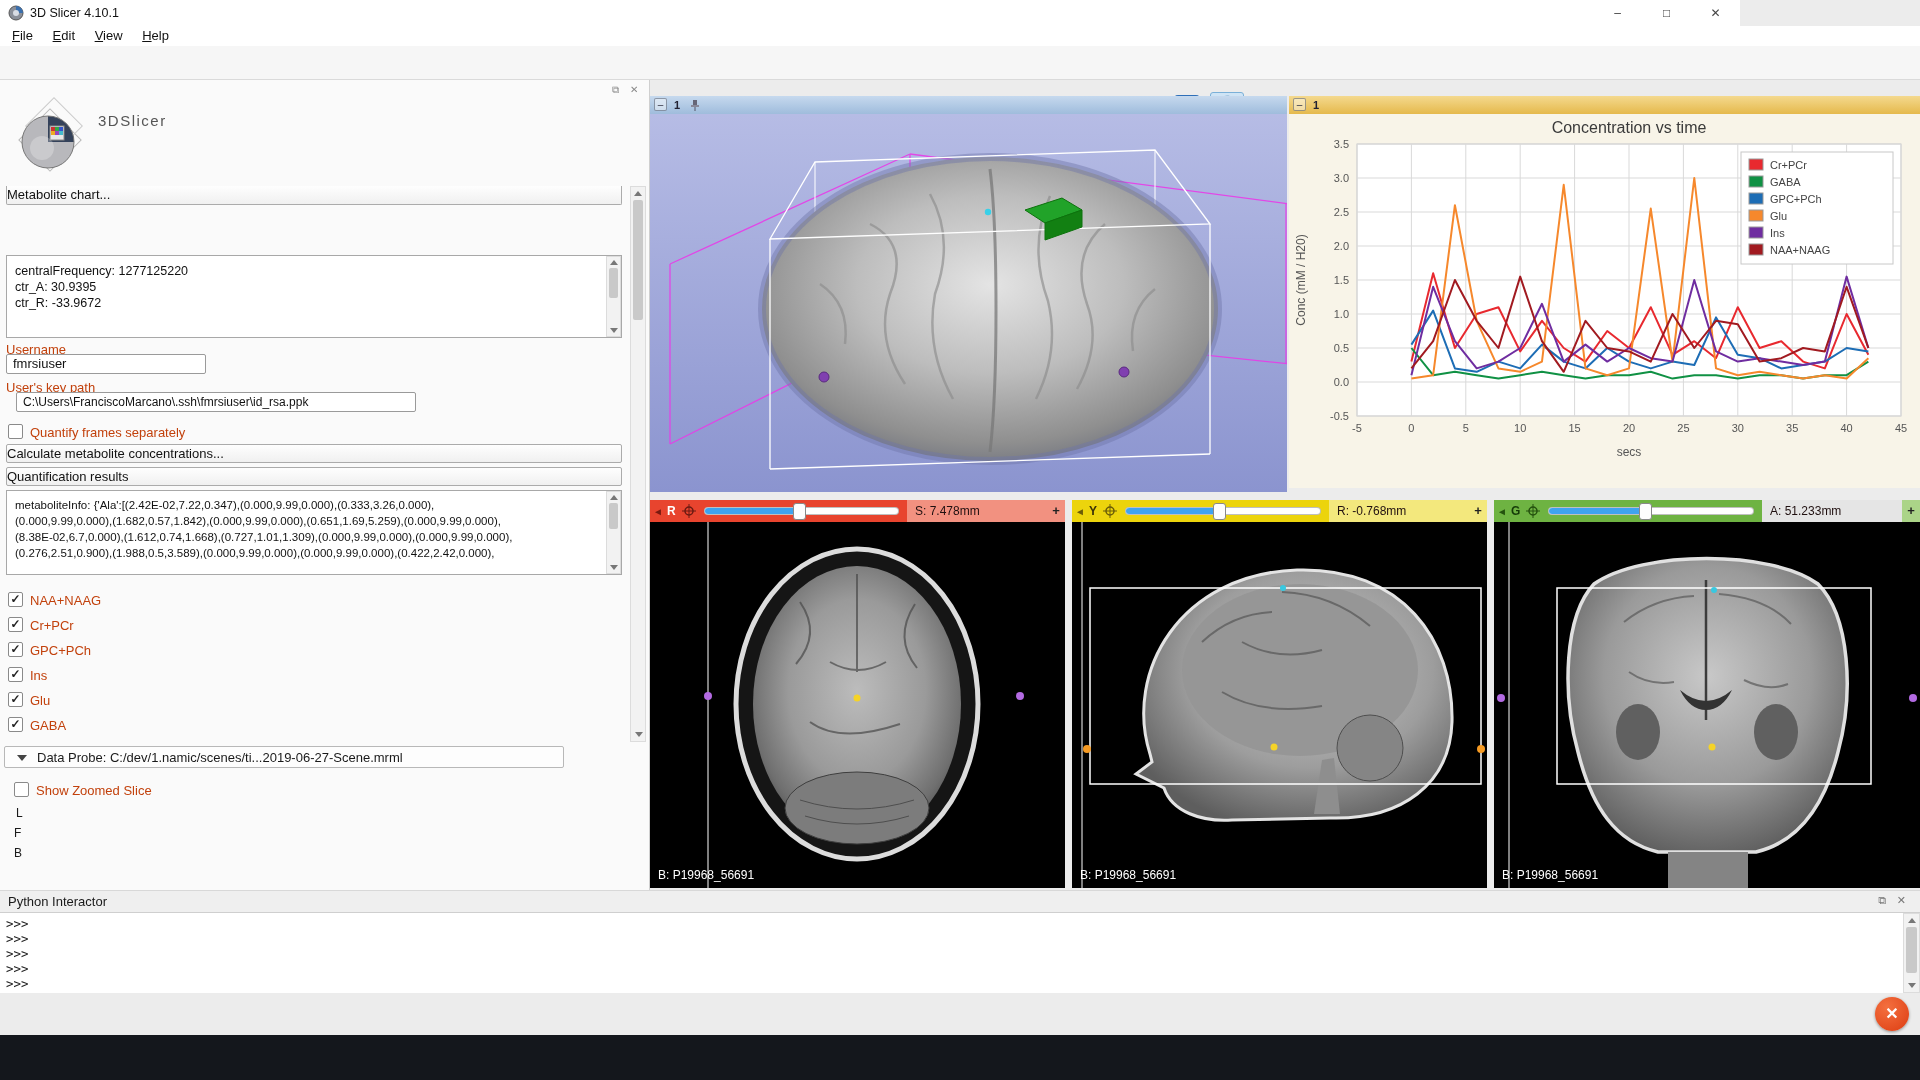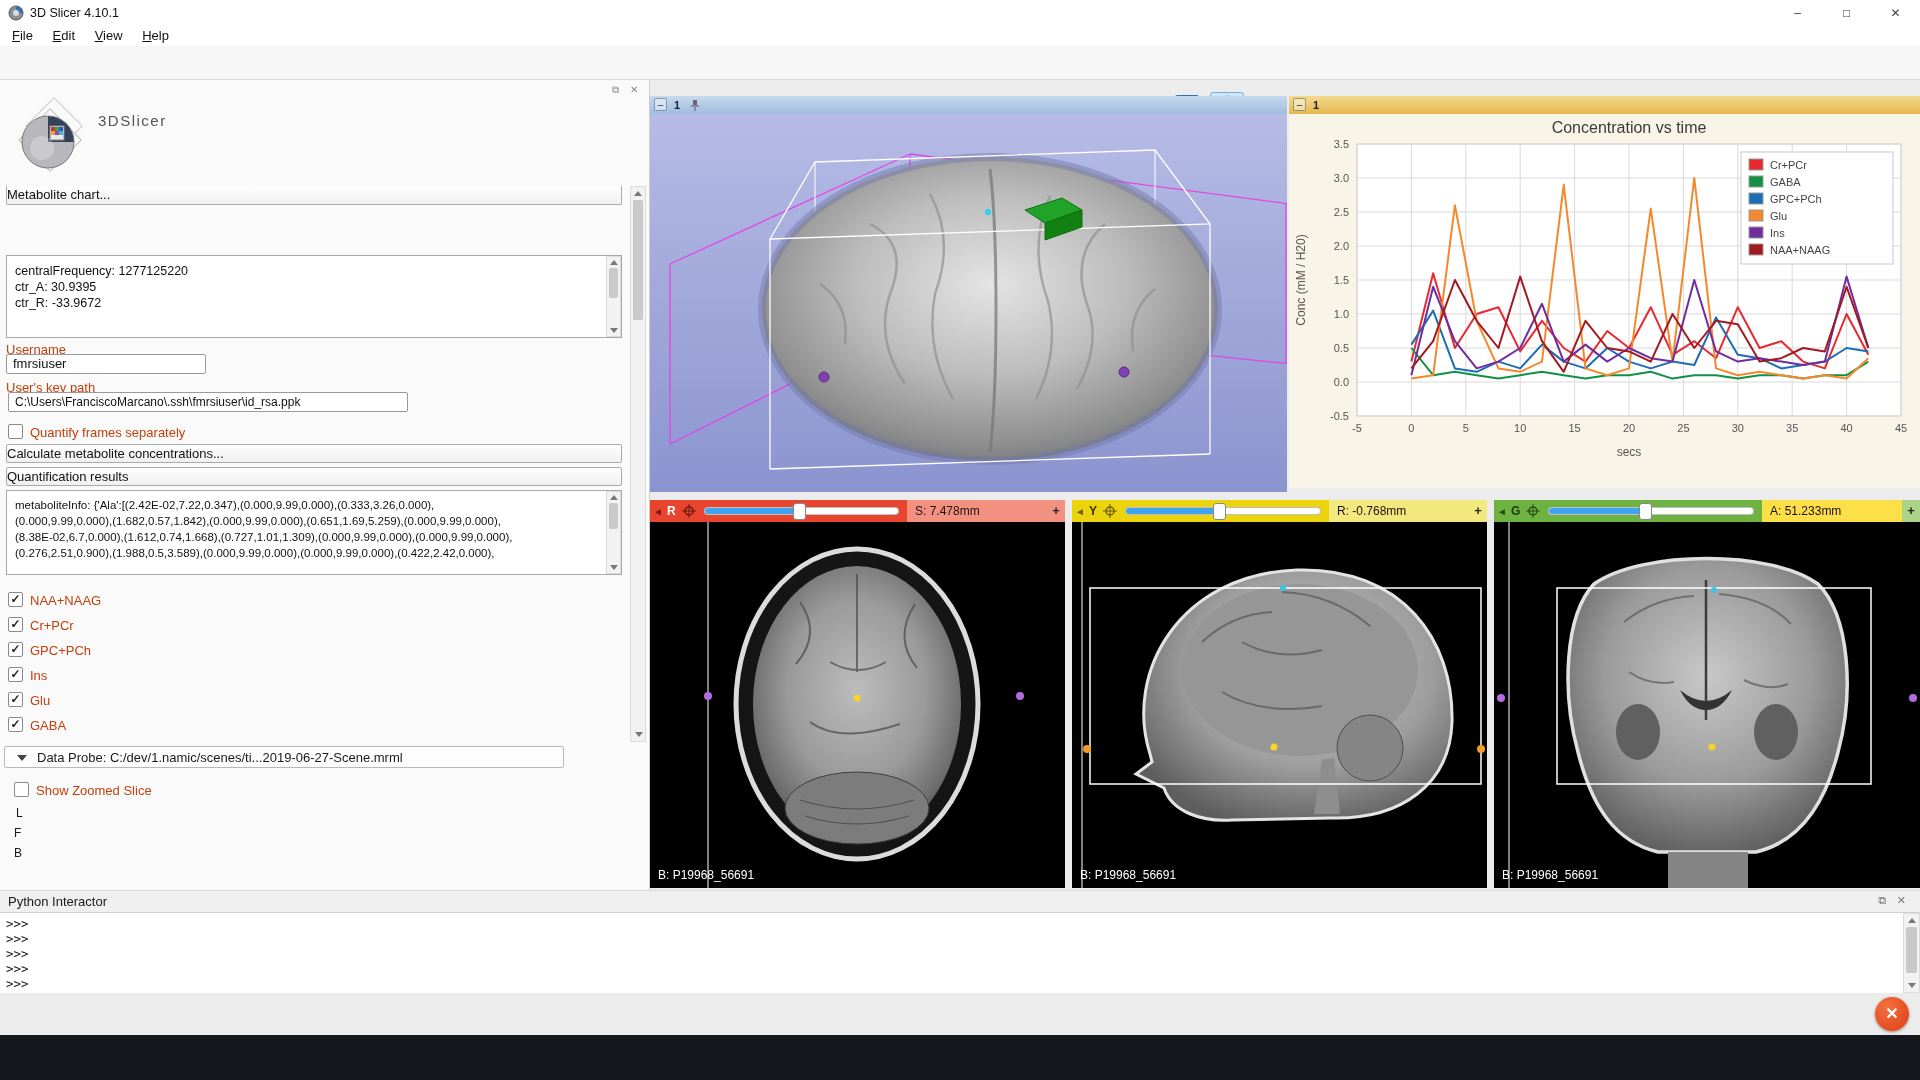--- a/index.html
+++ b/index.html
@@ -1,20 +1,20 @@
 <!DOCTYPE html>
 <html><head>
 <meta charset="utf-8">
 <style>
   * { margin:0; padding:0; box-sizing:border-box; }
   html,body { width:1920px; height:1080px; overflow:hidden; }
   body { font-family:"Liberation Sans", sans-serif; background:#ececec; position:relative; font-size:13px; color:#1a1a1a; }
   .abs { position:absolute; }
   
-  .titlebar { left:0; top:0; width:1920px; height:26px; background:#fff; }
+  .titlebar { left:0; top:0; width:1740px; height:26px; background:#fff; }
   .title-text { left:30px; top:6px; font-size:12.5px; color:#111; }
   .winbtn { top:0; width:49px; height:26px; text-align:center; line-height:26px; color:#444; font-size:12px; }
   .menubar { left:0; top:26px; width:1920px; height:20px; background:#fff; }
   .menu-item { display:inline-block; margin-left:0; padding:2px 8px; font-size:13px; color:#111; }
   .menu-item::first-letter { text-decoration:underline; }
   
   .toolbar { left:0; top:46px; width:1920px; height:34px; background:#f6f6f6; border-bottom:1px solid #dadada; }
   .sep { top:52px; width:1px; height:22px; background:#d0d0d0; }
   .folder { width:30px; height:20px; background:linear-gradient(#fdeaa0,#f0cf6a); border:1px solid #b08f3a; border-radius:2px; position:relative; }
   .folder::before { content:""; position:absolute; left:-1px; top:-4px; width:12px; height:4px; background:#f0cf6a; border:1px solid #b08f3a; border-bottom:none; border-radius:2px 2px 0 0; }
@@ -248,21 +248,21 @@
     <div class="abs scrolltrack" style="right:0;top:0;bottom:0;width:15px">
       <div class="tri-up" style="margin:3px auto"></div>
       <div class="scrollthumb" style="margin:0 2px;height:30px"></div>
       <div class="tri-down abs" style="bottom:3px;left:3px"></div>
     </div>
   </div>
 
   <span class="abs cblabel" style="left:6px;top:262px">Username</span>
   <div class="abs input" style="left:6px;top:274px;width:200px;height:20px">fmrsiuser</div>
   <span class="abs cblabel" style="left:6px;top:300px">User's key path</span>
-  <div class="abs input" style="left:8px;top:312px;width:400px;height:20px;font-size:12px">C:\Users\FranciscoMarcano\.ssh\fmrsiuser\id_rsa.ppk</div>
+  <div class="abs input" style="left:16px;top:312px;width:400px;height:20px;font-size:12px">C:\Users\FranciscoMarcano\.ssh\fmrsiuser\id_rsa.ppk</div>
 
   <span class="abs cb" style="left:8px;top:344px"></span>
   <span class="abs cblabel" style="left:30px;top:345px">Quantify frames separately</span>
 
   <div class="abs pbtn" style="top:364px">Calculate metabolite concentrations...</div>
   <div class="abs pbtn" style="top:387px">Quantification results</div>
 
   <div class="abs tarea" style="top:410px;height:85px;font-size:11.5px">
     <div style="height:6px"></div>
     <div class="tline" style="font-size:11.5px">metaboliteInfo: {'Ala':[(2.42E-02,7.22,0.347),(0.000,9.99,0.000),(0.333,3.26,0.000),</div>
@@ -478,21 +478,21 @@
   <span class="sb-label" style="color:#143a08">G</span>
   <svg width="14" height="14" viewBox="0 0 14 14">
       <circle cx="7" cy="7" r="4" fill="none" stroke="#24510e" stroke-width="1.5"></circle>
       <line x1="7" y1="0" x2="7" y2="14" stroke="#24510e"></line>
       <line x1="0" y1="7" x2="14" y2="7" stroke="#24510e"></line>
     </svg>
   <div class="sb-slider">
     <div class="sb-fill" style="width:47%"></div>
       <div class="sb-handle" style="left:calc(47% - 6px)"></div>
   </div>
-  <span class="sb-value" style="background: #fde047;">A: 51.233mm</span>
+  <span class="sb-value" style="background: #e5e5e5;">A: 51.233mm</span>
   <span class="sb-plus" style="background: rgb(171, 212, 136);">+</span>
 </div>
 
 <div class="abs sliceview" style="left:650px;width:415px">
   <svg width="415" height="366" viewBox="0 0 415 366">
     <defs>
         <radialGradient id="gAx" cx="50%" cy="45%" r="60%">
           <stop offset="0" stop-color="#bcbcbc"></stop>
           <stop offset="0.55" stop-color="#9a9a9a"></stop>
           <stop offset="0.85" stop-color="#6f6f6f"></stop>

